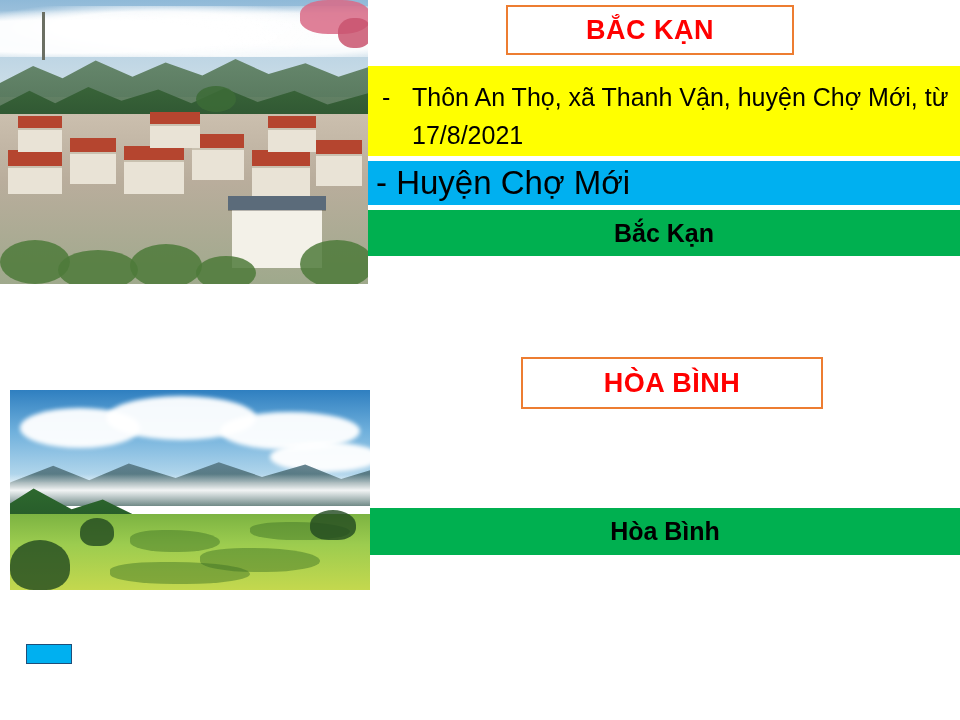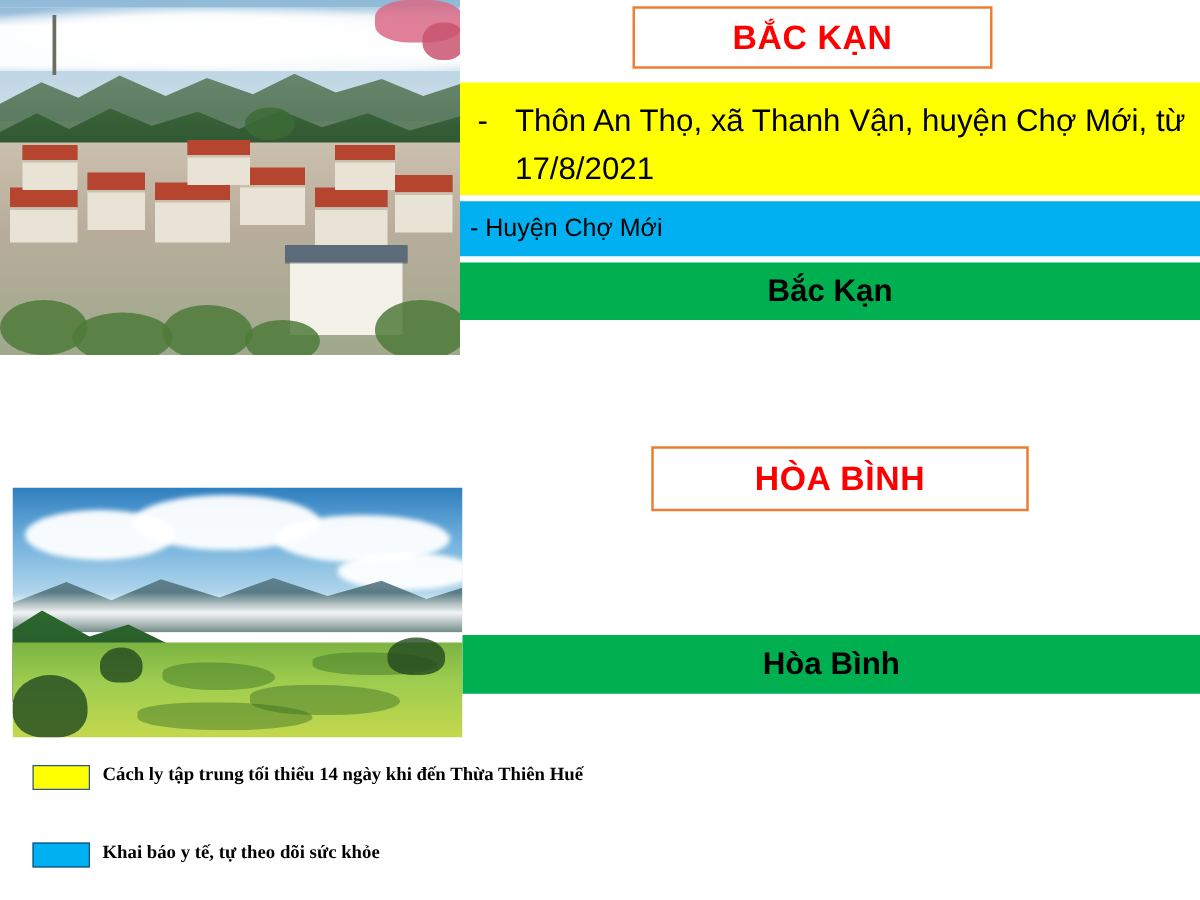--- a/index.html
+++ b/index.html
@@ -176,21 +176,21 @@
     position: absolute; left: 14px; top: 12px; font-size: 25px;
   }
   #bar-bk-yellow .txt {
     display: block;
     padding-left: 30px;
     padding-top: 9px;
   }
   #bar-bk-blue {
     left: 368px; top: 161px; width: 592px; height: 44px;
     padding-left: 8px;
-    font-size: 20px;
+    font-size: 33px;
     box-sizing: border-box;
   }
   #bar-bk-green {
     left: 368px; top: 210px; width: 592px; height: 46px;
     justify-content: center;
     font-size: 25px;
     font-weight: bold;
   }
 
   #bar-hb-yellow {
@@ -329,27 +329,22 @@
   <div class="title-box" id="title-hoa-binh">
     <span>HÒA BÌNH</span>
   </div>
 
 
   <div class="bar bar-green" id="bar-hb-green">
     <span>Hòa Bình</span>
   </div>
 
   <div class="legend">
-    <div class="legend-row" id="legend-row-1">
-      <div class="legend-swatch yellow"></div>
-      <div class="legend-label">Cách ly tập trung tối thiểu  14 ngày khi đến Thừa Thiên Huế</div>
-    </div>
     <div class="legend-row" id="legend-row-2">
       <div class="legend-swatch blue"></div>
-      <div class="legend-label">Khai báo y tế, tự theo dõi sức khỏe</div>
     </div>
     <div class="legend-row" id="legend-row-3">
       
       
     </div>
   </div>
 
 </div>
 
 </body></html>

